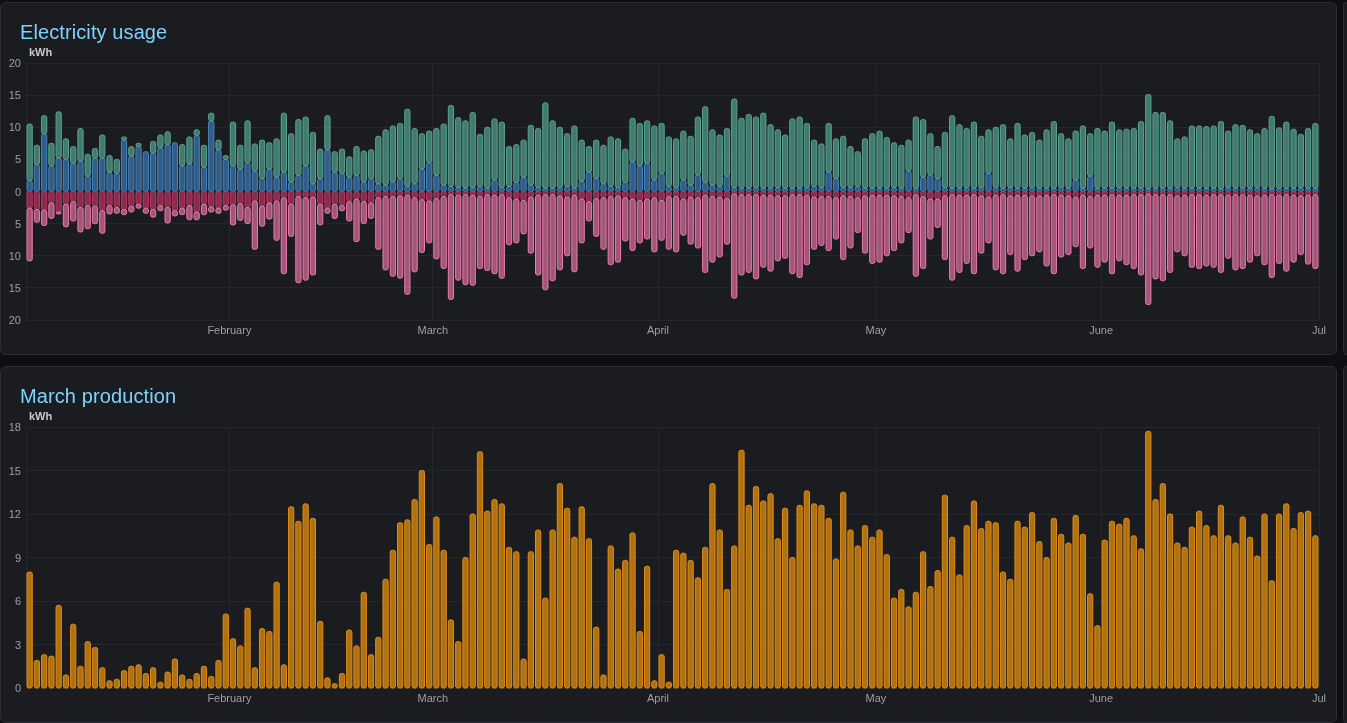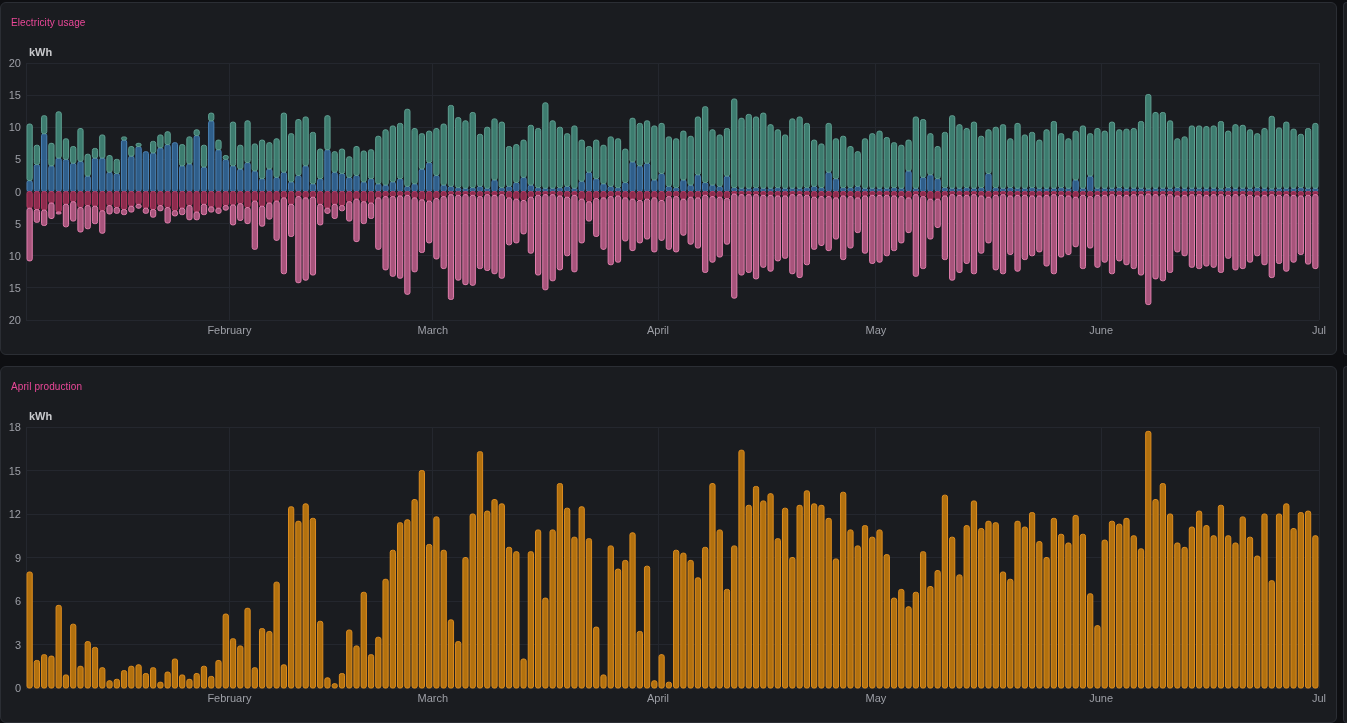--- a/index.html
+++ b/index.html
@@ -6,22 +6,22 @@
   .dashboard{position:relative;width:1347px;height:723px;background:#0e0f12;overflow:hidden;}
   .panel{
     position:absolute;left:0;width:1337px;
     background:#1a1c20;border:1px solid #2b2e34;border-radius:6px;
     box-sizing:border-box;
   }
   .panel-1{top:2px;height:353px;}
   .panel-2{top:366px;height:357px;}
   .panel-header{position:absolute;top:0;left:0;right:0;height:40px;padding:9px 0 0 10px;box-sizing:border-box;}
   .panel-title{
-    display:inline-block;margin:0;font-size:10px;font-weight:500;letter-spacing:.1px;
-    color:#ec4899;cursor:pointer;
+    display:inline-block;margin:9px;font-size:20px;font-weight:500;letter-spacing:.1px;
+    color:#7dd3fc;cursor:pointer;
   }
   .chart{position:absolute;inset:0;}
   .edge-panel{
     position:absolute;left:1343px;width:4px;background:#1a1c20;
     border:1px solid #2b2e34;border-right:none;border-radius:6px 0 0 6px;box-sizing:border-box;
   }
   .edge-top{top:2px;height:353px;}
   .edge-bottom{top:366px;height:357px;}
   svg text.tick{font-family:"Liberation Sans",sans-serif;font-size:11px;fill:#9d9fa6;}
   svg text.unit{font-family:"Liberation Sans",sans-serif;font-size:11px;font-weight:700;fill:#c9cacd;}
@@ -1010,20 +1010,20 @@
             <rect x="1268.17" y="213.70" width="5.23" height="107.30" rx="2" fill="#b2710f" stroke="#de8d1f" stroke-width="1"></rect>
             <rect x="1275.43" y="147.00" width="5.23" height="174.00" rx="2" fill="#b2710f" stroke="#de8d1f" stroke-width="1"></rect>
             <rect x="1282.70" y="136.85" width="5.23" height="184.15" rx="2" fill="#b2710f" stroke="#de8d1f" stroke-width="1"></rect>
             <rect x="1289.96" y="161.50" width="5.23" height="159.50" rx="2" fill="#b2710f" stroke="#de8d1f" stroke-width="1"></rect>
             <rect x="1297.22" y="145.55" width="5.23" height="175.45" rx="2" fill="#b2710f" stroke="#de8d1f" stroke-width="1"></rect>
             <rect x="1304.49" y="144.10" width="5.23" height="176.90" rx="2" fill="#b2710f" stroke="#de8d1f" stroke-width="1"></rect>
             <rect x="1311.75" y="168.75" width="5.23" height="152.25" rx="2" fill="#b2710f" stroke="#de8d1f" stroke-width="1"></rect>
           </g>
         </svg></div>
     <header class="panel-header">
-      <h2 class="panel-title">April production</h2>
+      <h2 class="panel-title">March production</h2>
     </header>
   </section>
 
   <div class="edge-panel edge-top"></div>
   <div class="edge-panel edge-bottom"></div>
 
 </div>
 
 </body></html>

